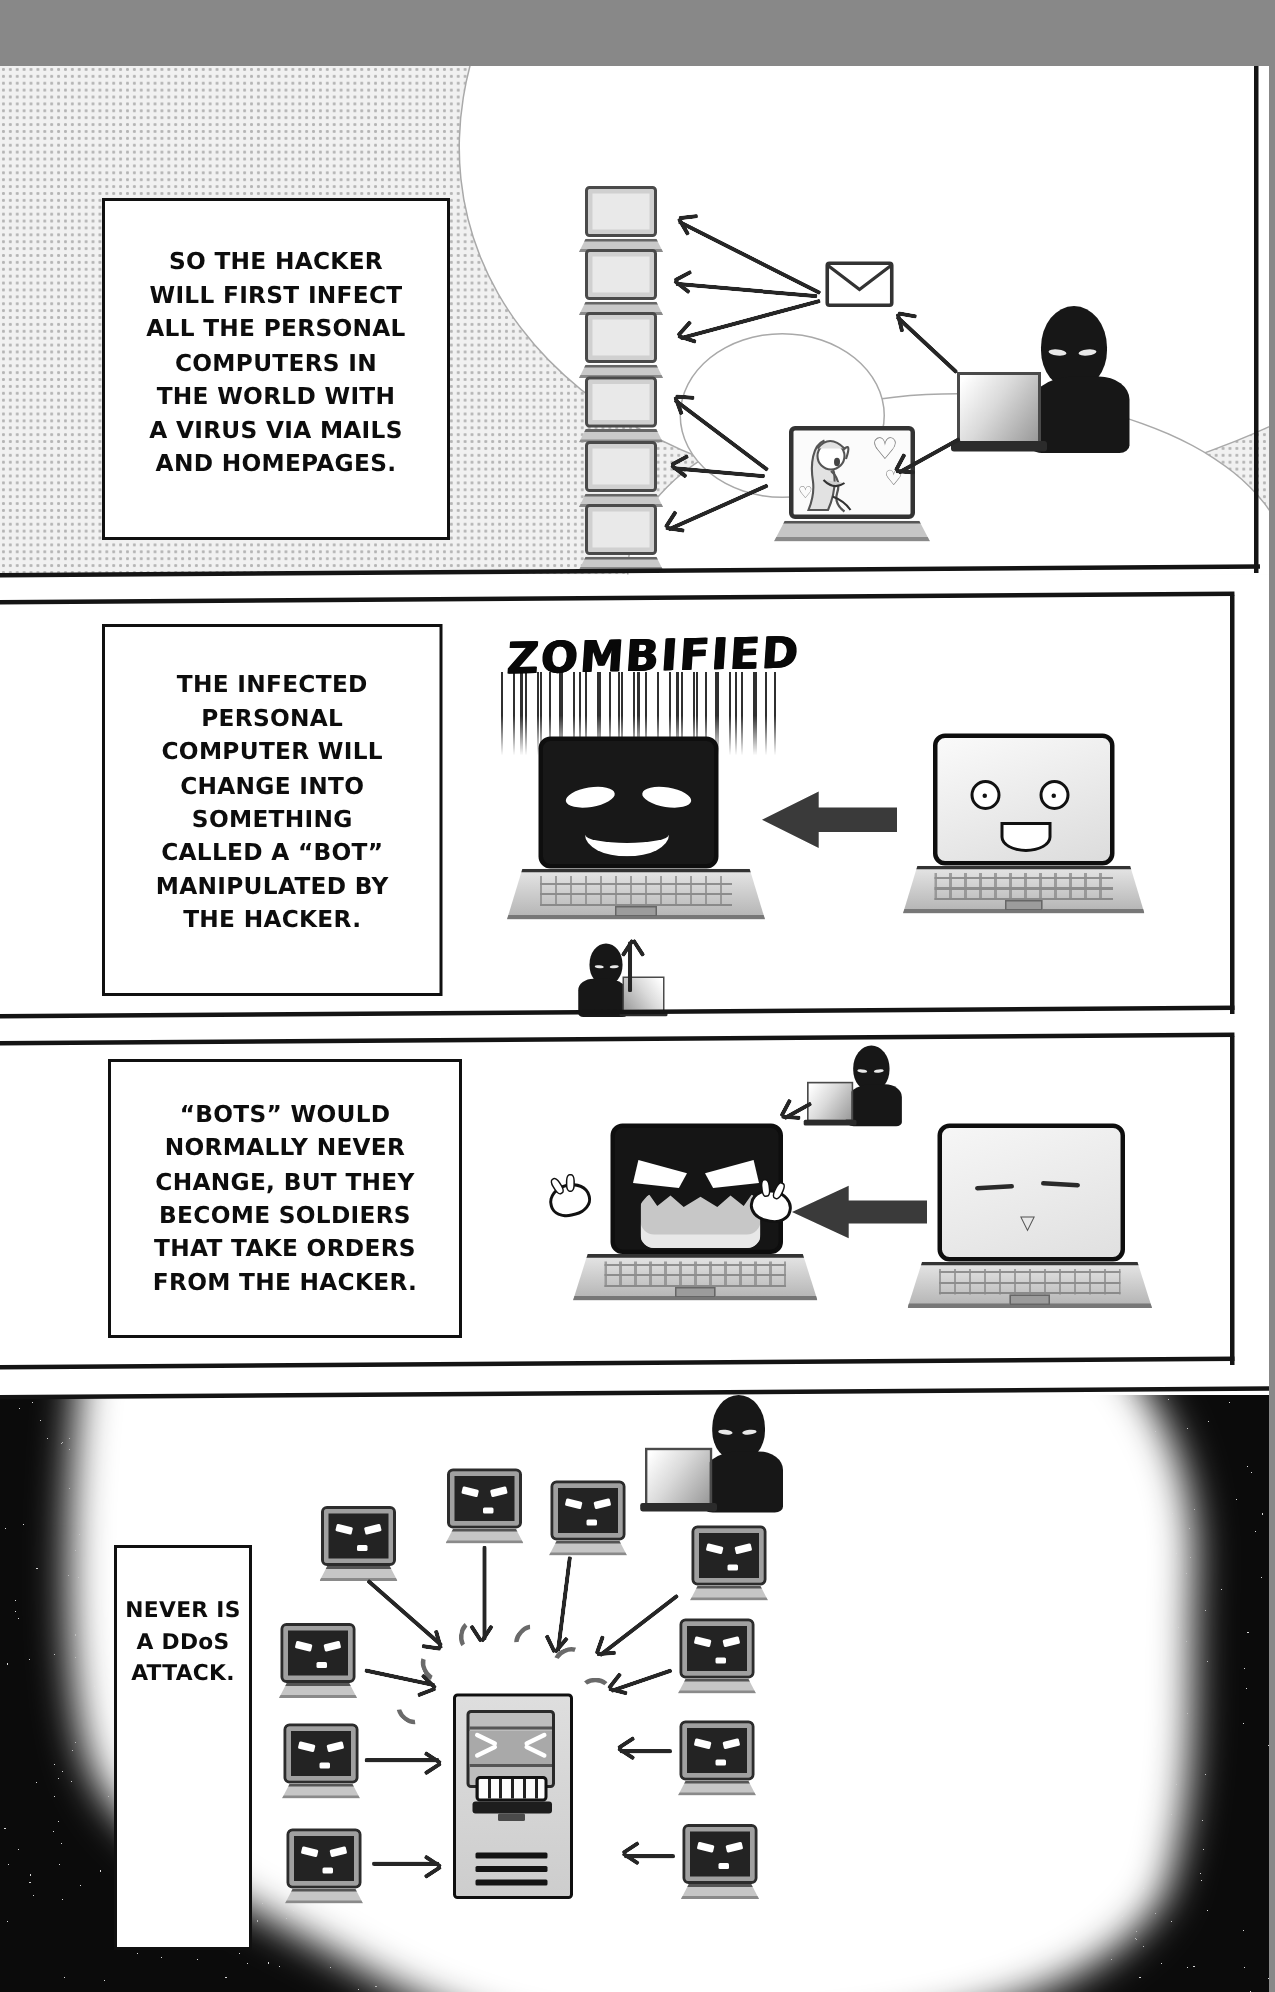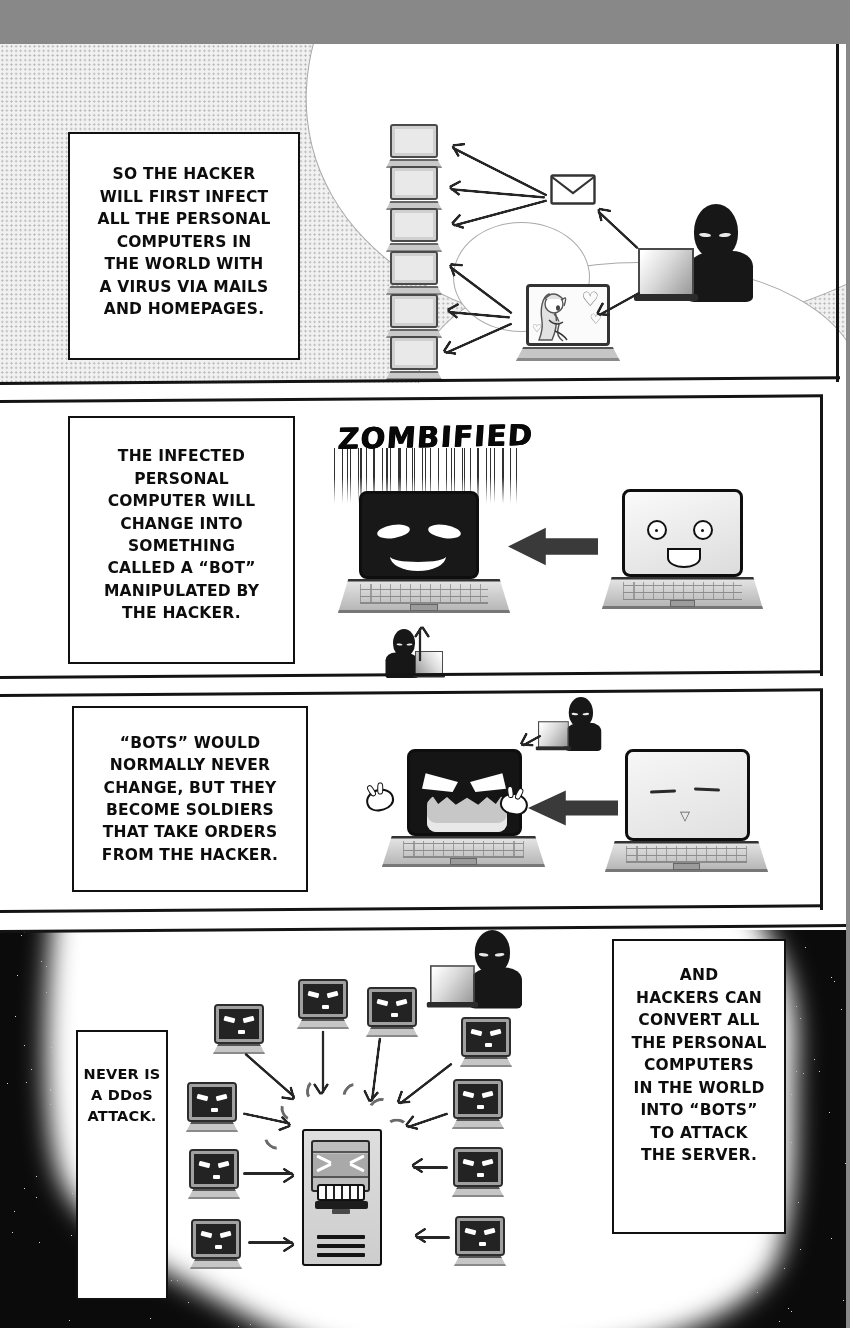--- a/index.html
+++ b/index.html
@@ -175,31 +175,20 @@
 CHANGE, BUT THEY
 BECOME SOLDIERS
 THAT TAKE ORDERS
 FROM THE HACKER.</div>
   </div>
   <div class="cap-box" style="left:76px;top:986px;width:92px;height:270px;align-items:flex-start;padding-top:32px;">
     <div class="cap" style="font-size:14.5px;">NEVER IS
 A DDoS
 ATTACK.</div>
   </div>
-  <div class="cap-box" style="left:612px;top:895px;width:174px;height:295px;padding-bottom:42px;">
-    <div class="cap">AND
-HACKERS CAN
-CONVERT ALL
-THE PERSONAL
-COMPUTERS
-IN THE WORLD
-INTO “BOTS”
-TO ATTACK
-THE SERVER.</div>
-  </div>
 
   <div class="pc" style="left:386px;top:80px;">
       <div class="scr"></div>
       <div class="base"></div>
     </div>
   <div class="pc" style="left:386px;top:122px;">
       <div class="scr"></div>
       <div class="base"></div>
     </div>
   <div class="pc" style="left:386px;top:164px;">

